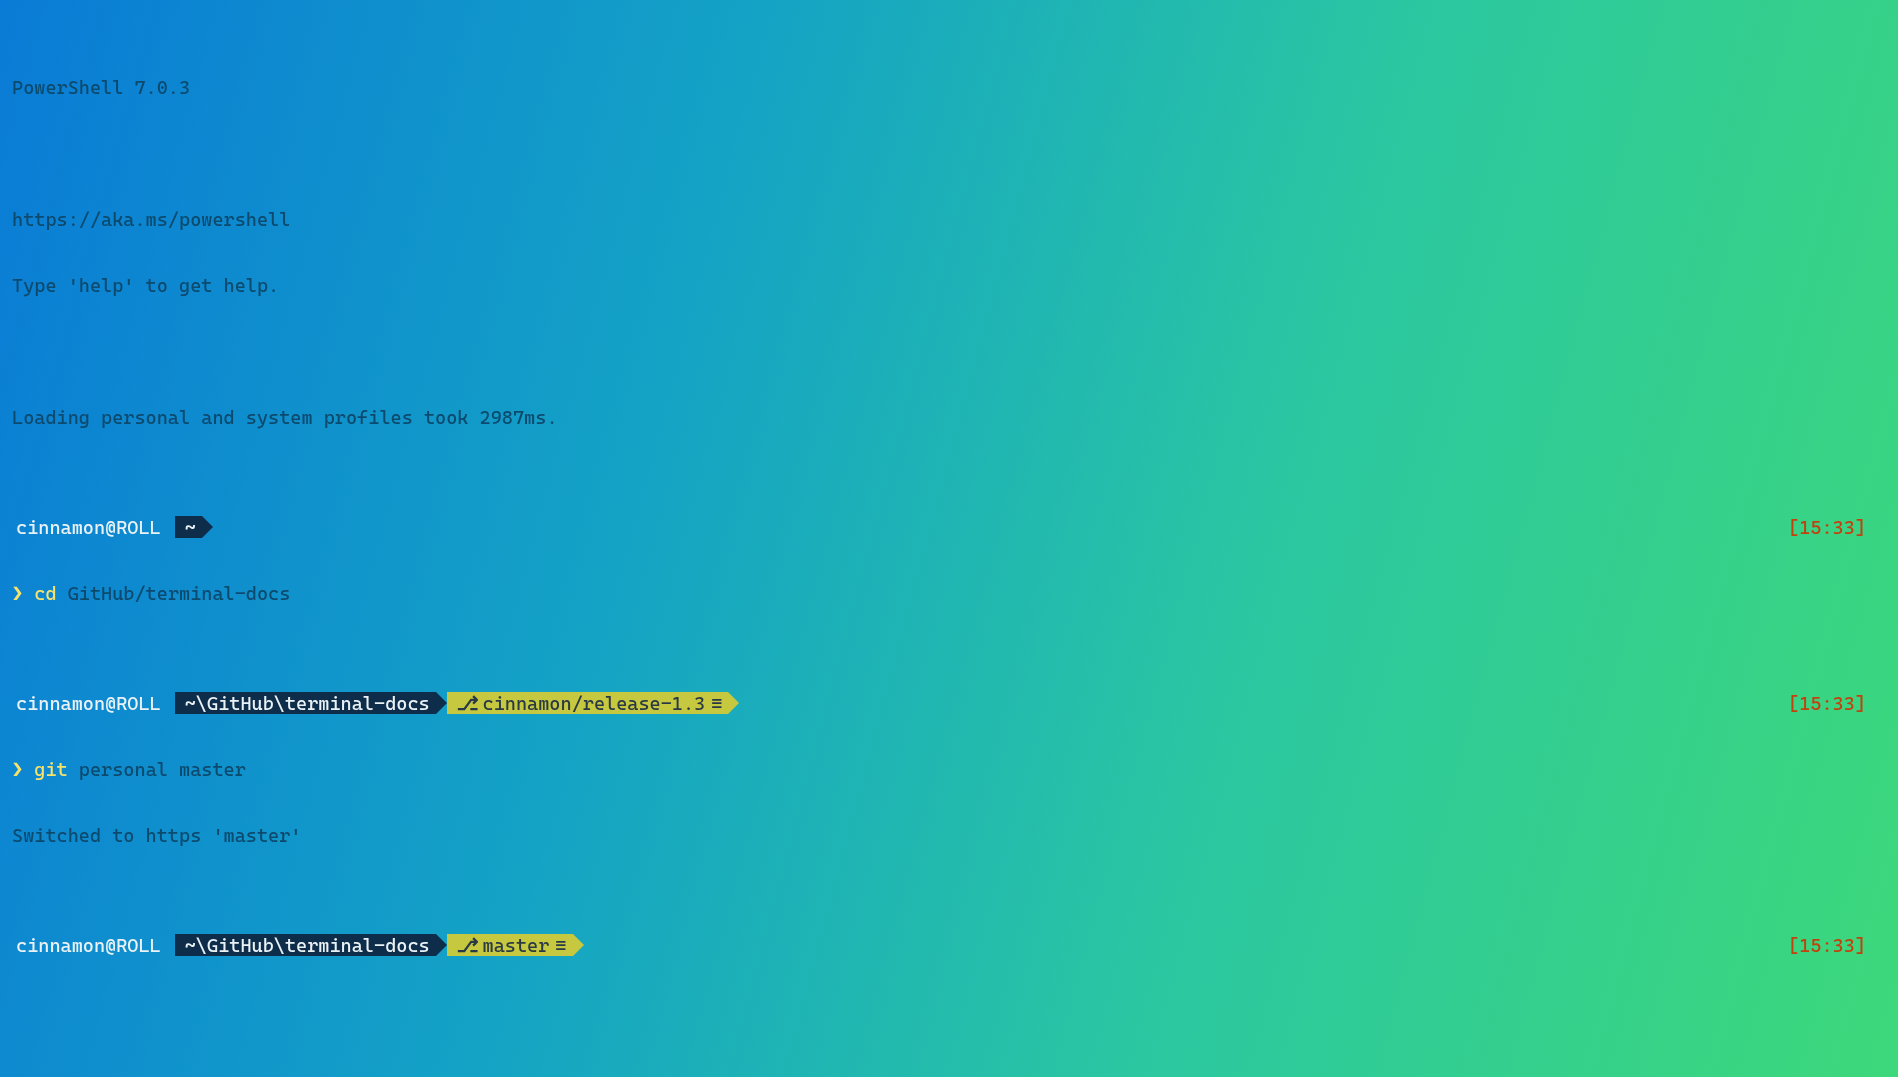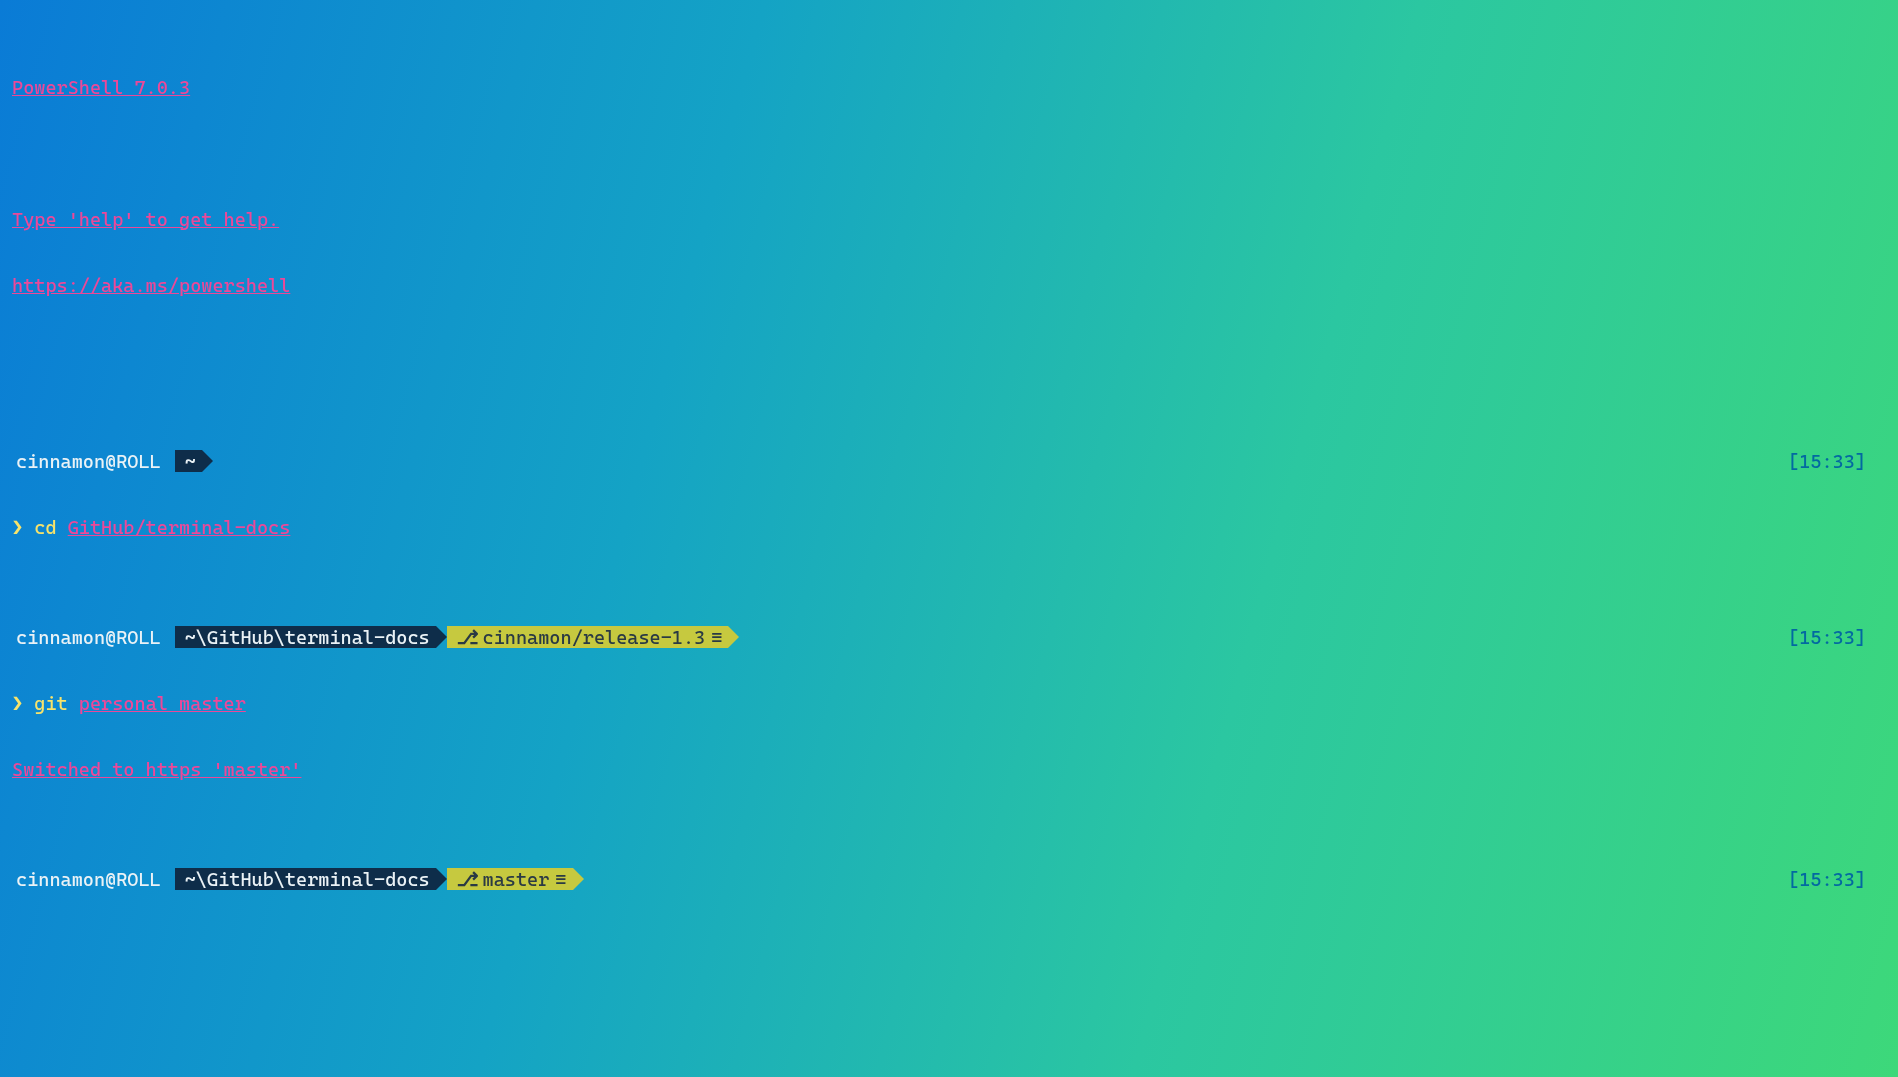--- a/index.html
+++ b/index.html
@@ -9,23 +9,23 @@
     font-family: "Cascadia Mono", "Consolas", monospace;
     font-size: 19px;
     line-height: 22px;
     color: #eaf2f6;
     padding: 10px 12px;
     overflow: hidden;
   }
   .terminal { white-space: pre; }
   .line { display: flex; align-items: center; height: 22px; }
   .line.between { justify-content: space-between; }
-  .txt { color: #ec4899; text-decoration: underline; }
+  .txt { color: #0c4a6e; }
   .txt-y { color: #f7e36b; }
-  .time { color: #0369a1; padding-right: 20px; margin-left: 20px; }
+  .time { color: #c2410c; padding-right: 20px; margin-left: 20px; }
   .seg {
     display: inline-flex;
     align-items: center;
     height: 22px;
     padding: 0 8px 0 4px;
     position: relative;
     text-align: center;
   }
   .seg.user { color: #eaf2f6; }
   .seg.path { background: #0e2d4a; color: #eaf2f6; margin-left: 6px; padding-left:10px; padding-right:6px; }
@@ -43,23 +43,24 @@
   .branch-status { margin-left: 6px; }
   .prompt-row { display:flex; align-items:center; }
 </style>
 </head>
 <body>
 
 <div class="terminal">
 
   <div class="line"><span class="txt">PowerShell 7.0.3</span></div>
   <div class="line">&nbsp;</div>
+  <div class="line"><span class="txt">https://aka.ms/powershell</span></div>
   <div class="line"><span class="txt">Type 'help' to get help.</span></div>
-  <div class="line"><span class="txt">https://aka.ms/powershell</span></div>
   <div class="line">&nbsp;</div>
+  <div class="line"><span class="txt">Loading personal and system profiles took 2987ms.</span></div>
 
   
   <div class="line between">
     <span class="prompt-row">
       <span class="seg user">cinnamon@ROLL</span>
       <span class="seg path">~</span><span class="arrow-right path-out"></span>
     </span>
     <span class="time">[15:33]</span>
   </div>
   <div class="line">

